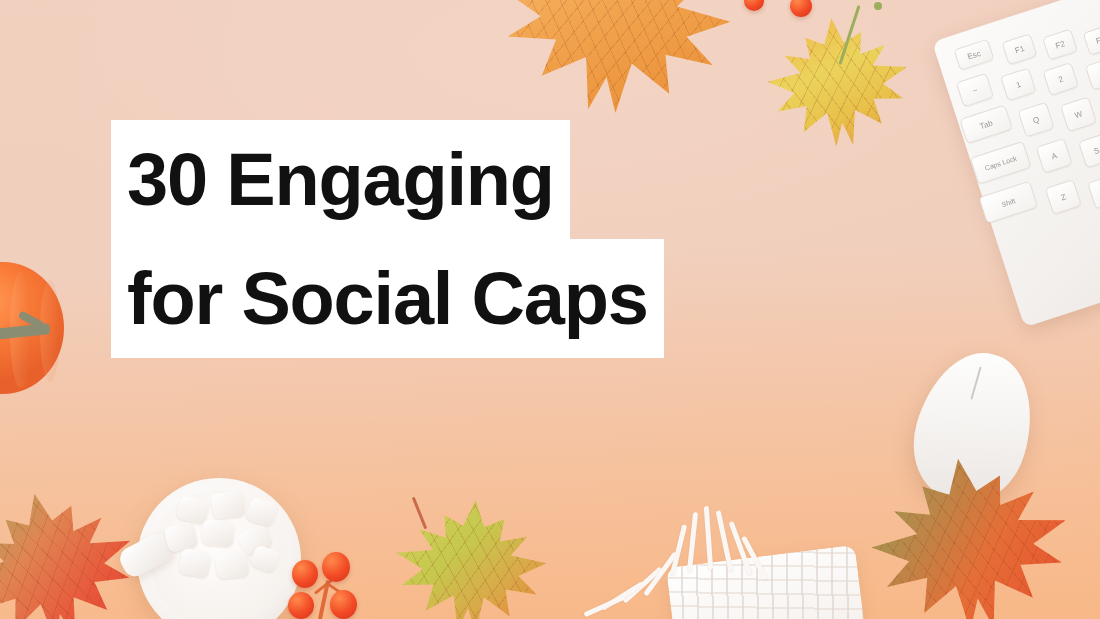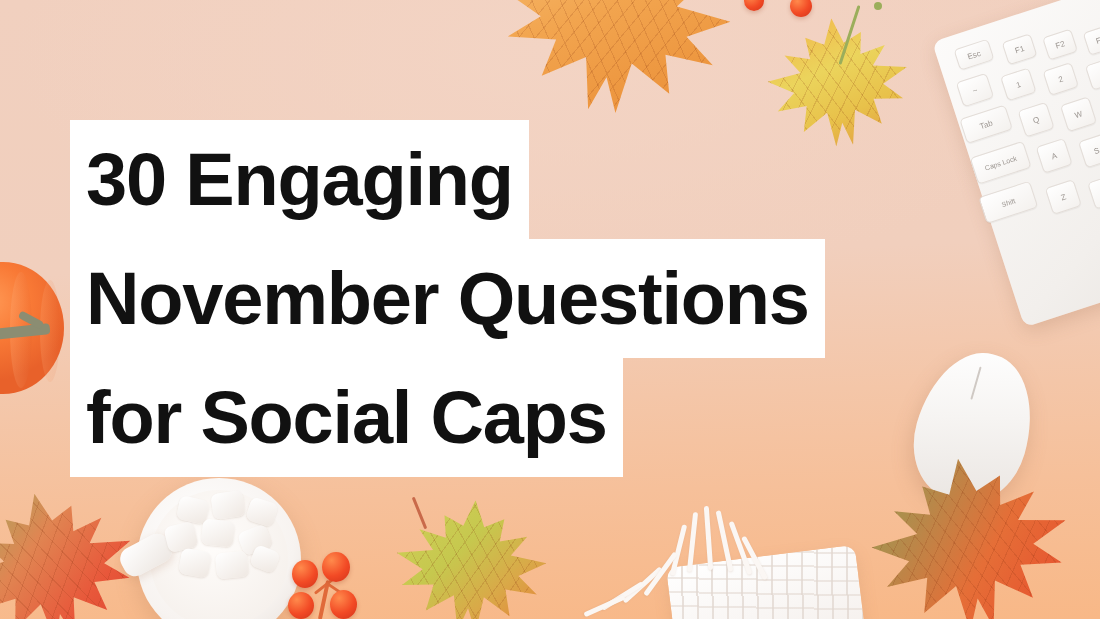--- a/index.html
+++ b/index.html
@@ -147,20 +147,21 @@
     background:#FFFFFF;
     color:#111111;
     font-family:"Liberation Sans", sans-serif;
     font-weight:700;
     font-size:74px;
     line-height:119px;
     letter-spacing:-1.2px;
     padding:0 16px;
     white-space:nowrap;
     display:block;
+    margin-left:41px;
   }
 </style>
 </head>
 <body>
 
 <div class="canvas">
 
   <div class="leaf" style="left:500px; top:-78px; width:230px; height:190px;
               background:linear-gradient(150deg,#F8C178 0%,#F2A54F 45%,#E98C34 100%);
               transform:rotate(8deg);"></div>
@@ -252,17 +253,16 @@
   <div class="fringe" style="left:620px; top:572px; width:5px; height:48px; transform:rotate(58deg);"></div>
   <div class="fringe" style="left:602px; top:584px; width:5px; height:44px; transform:rotate(66deg);"></div>
   <div class="fringe" style="left:658px; top:548px; width:5px; height:52px; transform:rotate(36deg);"></div>
 
   <div class="leaf" style="left:872px; top:458px; width:196px; height:172px;
               background:linear-gradient(128deg,#8FA055 0%,#B6894A 28%,#E56E37 58%,#E84A2C 100%);
               transform:rotate(-8deg);"></div>
 
   <div class="title-stack">
     <span class="title-line">30 Engaging</span>
-    <span class="title-line">November Questions</span>
     <span class="title-line">for Social Caps</span>
   </div>
 
 </div>
 
 </body></html>

